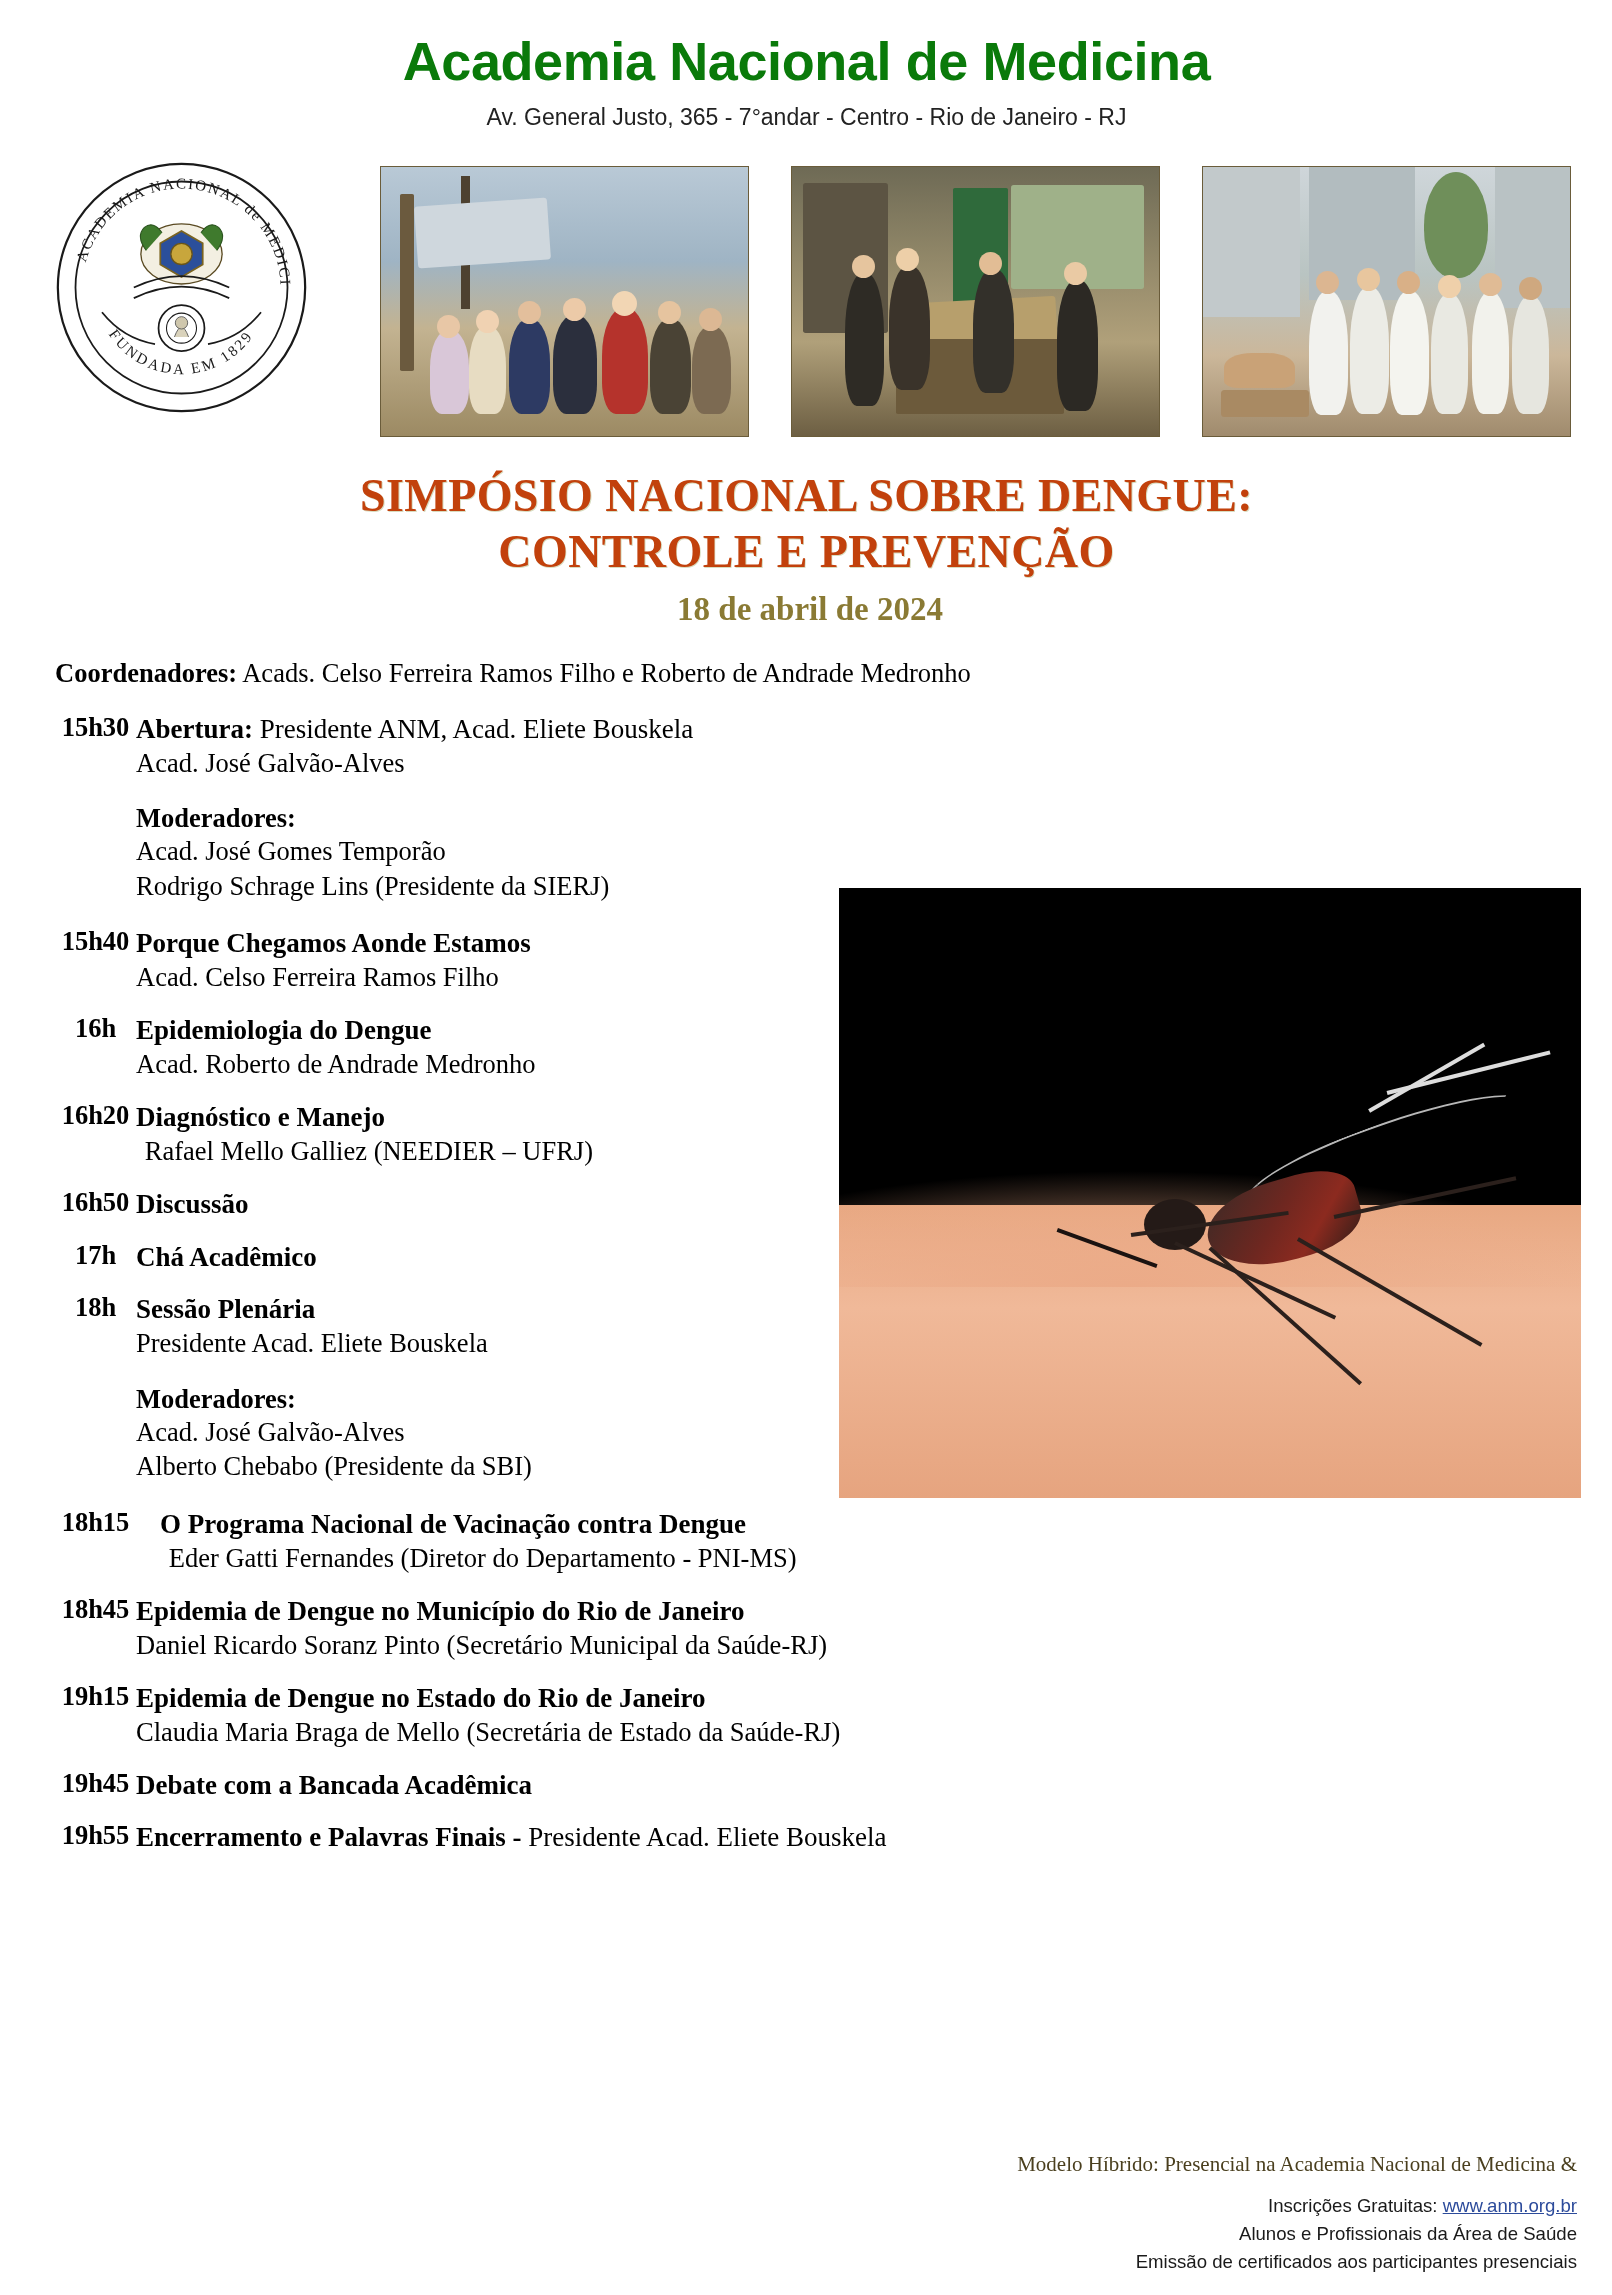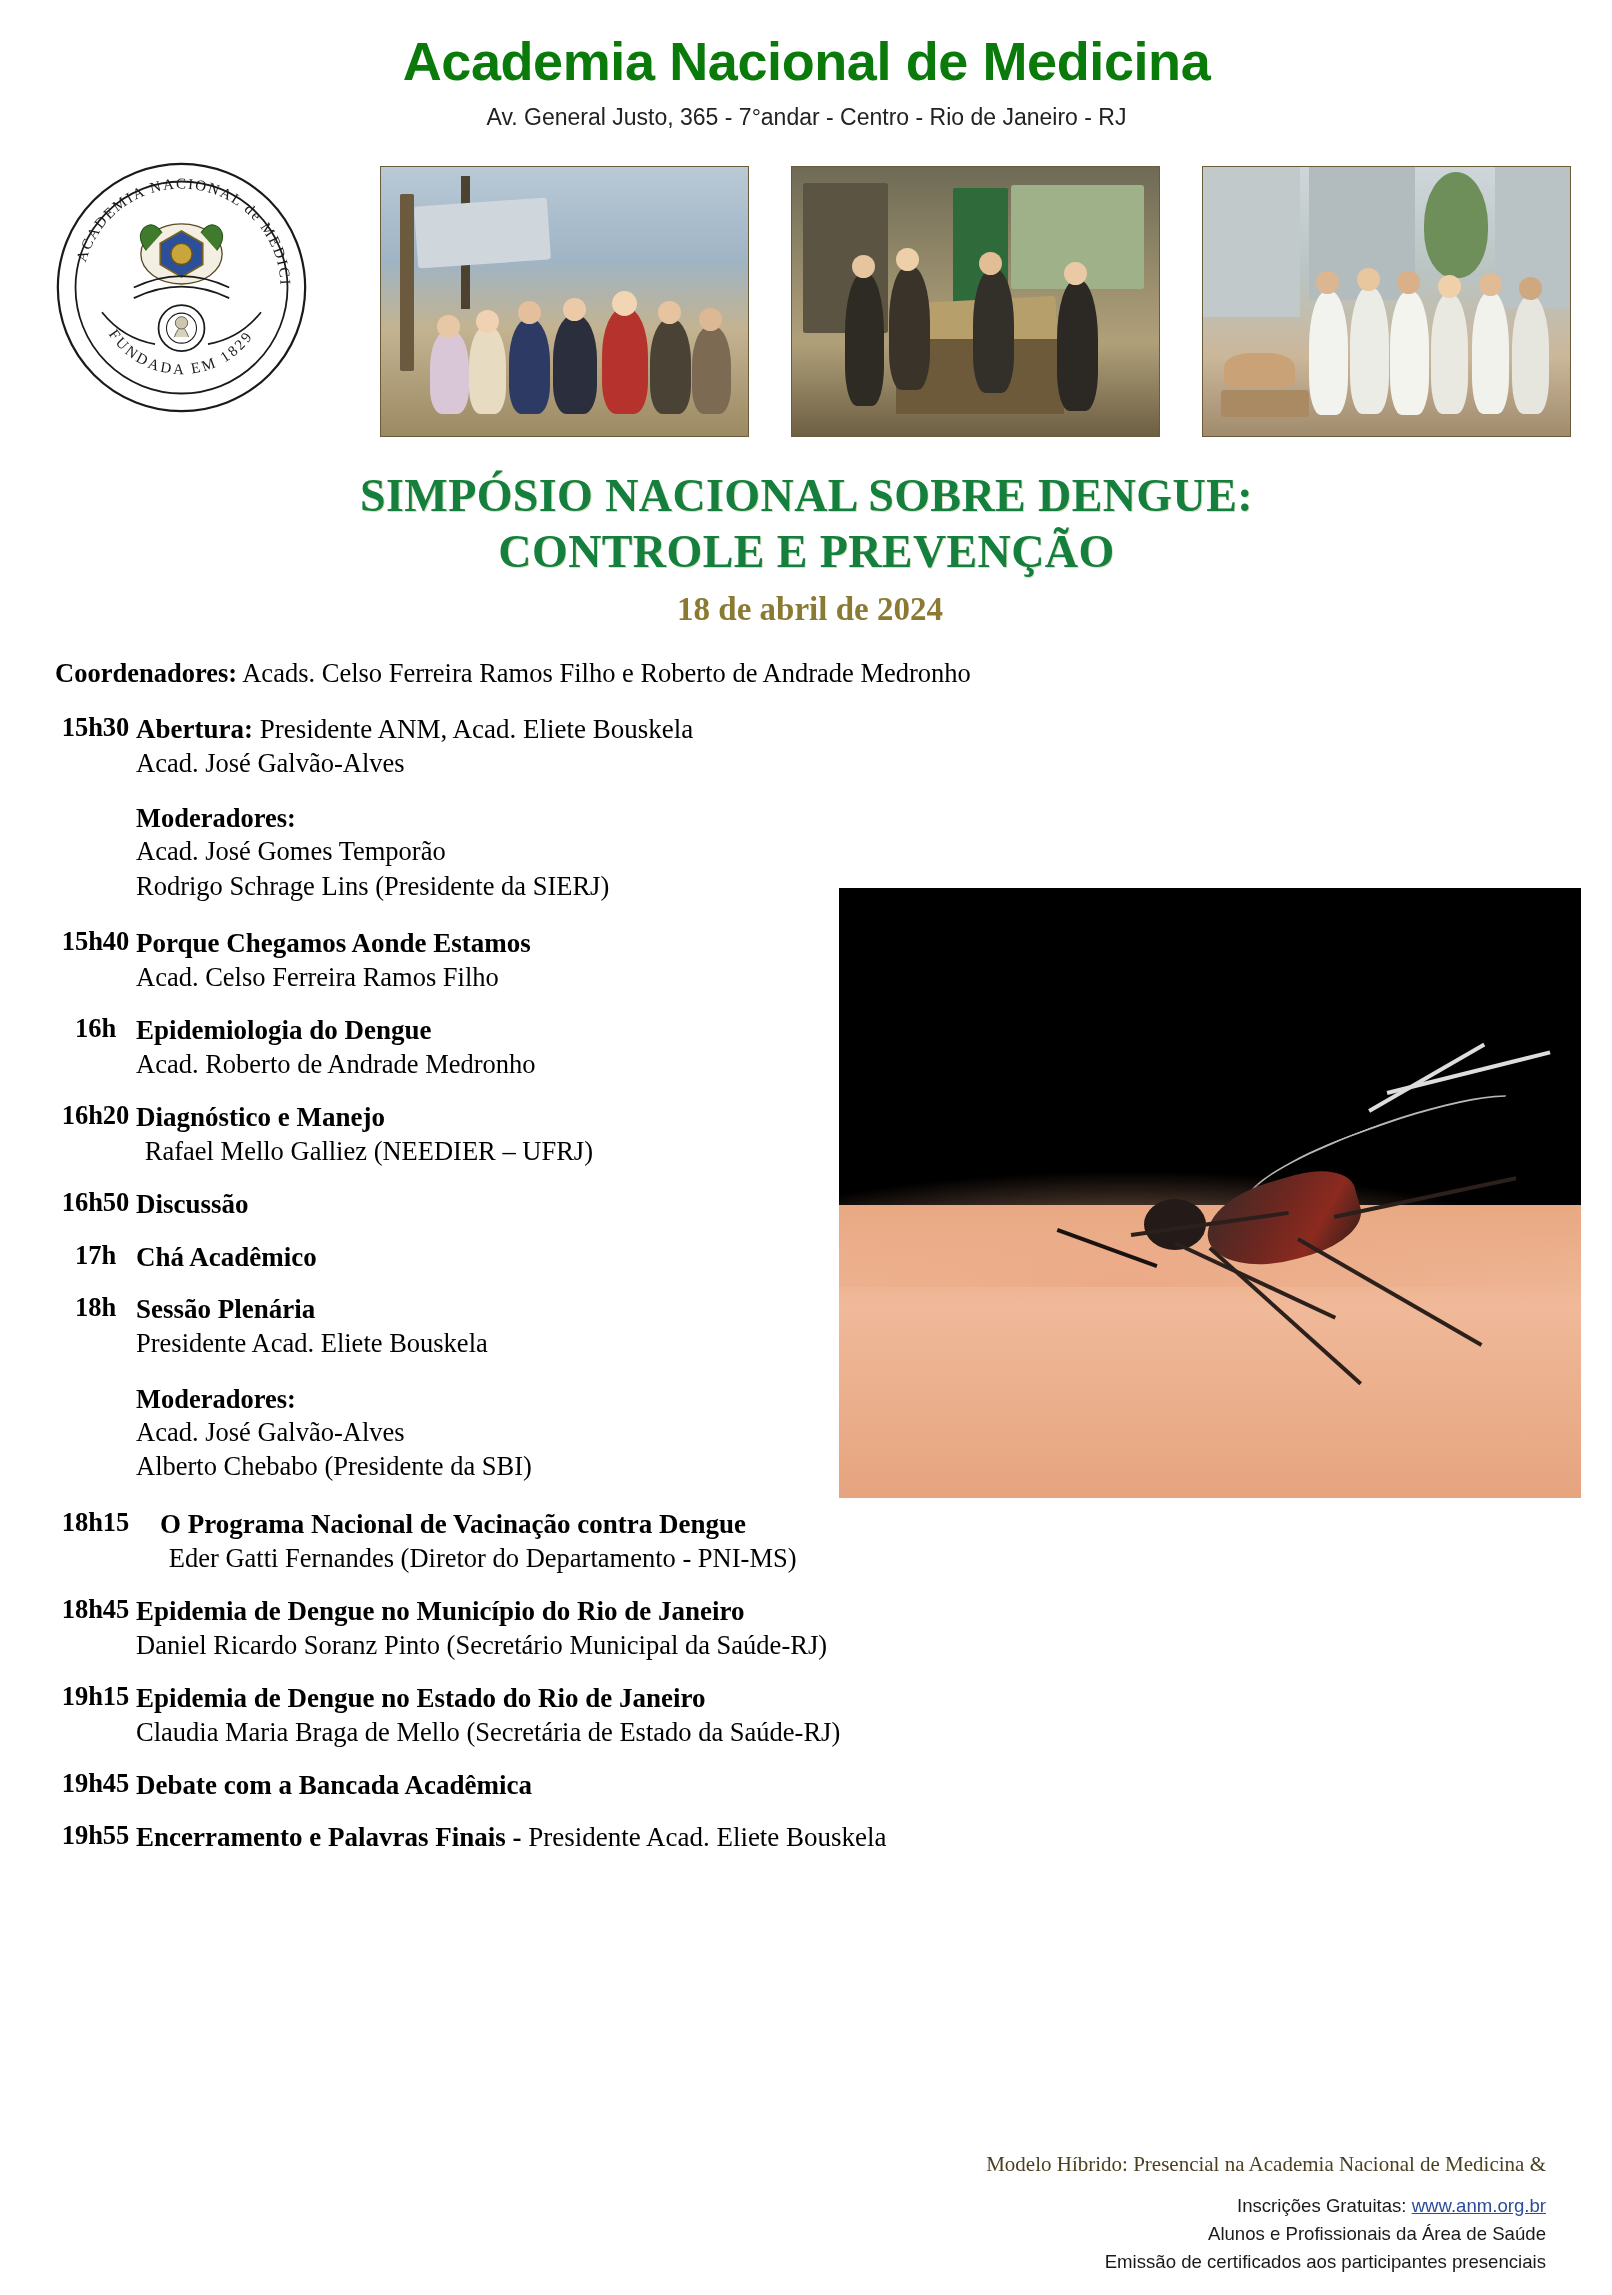--- a/index.html
+++ b/index.html
@@ -86,21 +86,21 @@
   
   .symposium {
     text-align: center;
     margin-top: 8.8px;
   }
   .symposium .line {
     font-family: "Liberation Serif", serif;
     font-weight: bold;
     font-size: 46px;
     letter-spacing: 0.4px;
-    color: #15803d;
+    color: #c2410c;
     line-height: 1.22;
     text-shadow: 0.9px 0.9px 0 #d8dcc0;
   }
   .symposium .date {
     font-family: "Liberation Serif", serif;
     font-weight: bold;
     font-size: 33px;
     color: #8a7a34;
     margin-top: 10.6px;
     margin-left: 7px;
@@ -229,21 +229,21 @@
     background: #ddd;
     transform-origin: left center;
   }
 
   
   .footer {
     position: absolute;
     left: 0;
     right: 0;
     bottom: 19.4px;
-    padding-right: 67px;
+    padding-right: 36px;
     text-align: right;
   }
   .footer .l1 {
     font-family: "Liberation Serif", serif;
     font-size: 21px;
     color: #4a3f1e;
     line-height: 1.42;
   }
   .footer .l1 a, .footer .l2 a {
     color: #2c4b9b;

